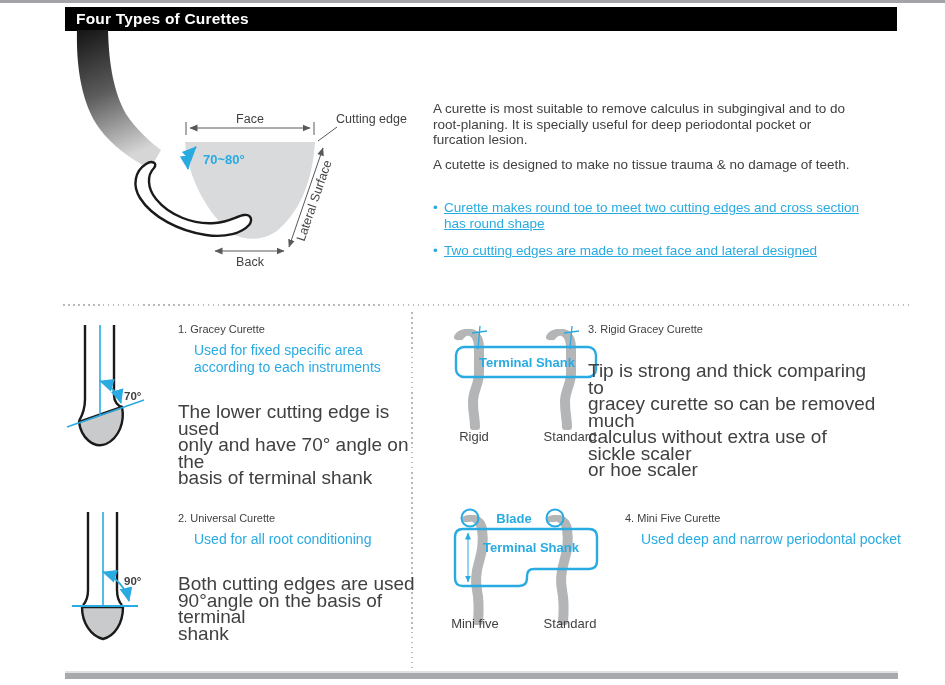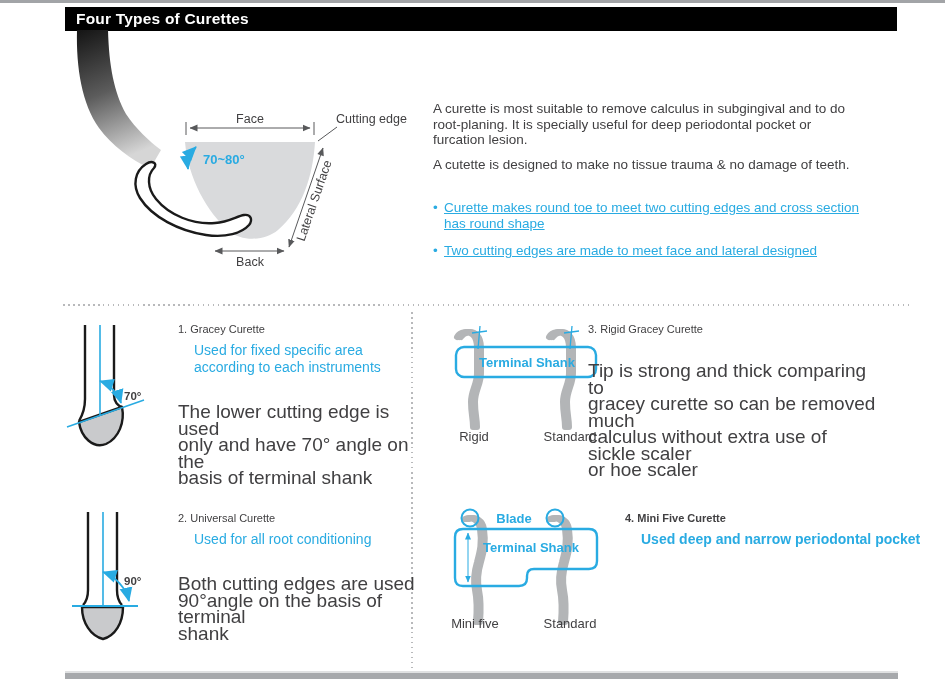--- a/index.html
+++ b/index.html
@@ -33,21 +33,21 @@
   .bullet:first-child{margin-top:0;}
   .bullet .dot{width:11px;flex:none;}
   .bullet .btxt{white-space:pre-line;text-decoration:underline;}
   .typetext{position:absolute;}
   .typetext .ttl{font-size:11px;color:#414042;margin:0;}
   .typetext .sub{font-size:14px;line-height:17px;color:#29ABE2;margin:7px 0 0 16px;white-space:pre-line;}
   .typetext .bod{font-size:19px;line-height:16.5px;color:#414042;margin:28px 0 0 0;white-space:pre-line;}
   .t1{left:178px;top:323px;width:250px;}
   .t2{left:178px;top:512px;width:260px;}
   .t3{left:588px;top:323px;width:290px;}
-  .t4{left:625px;top:512px;width:300px;font-weight:bold;}
+  .t4{left:625px;top:512px;width:300px;}
   svg{position:absolute;overflow:visible;}
   svg text{font-family:"Liberation Sans","DejaVu Sans",sans-serif;}
 </style>
 </head>
 <body>
 
 <div class="page">
 
   <div class="topline"></div>
 

